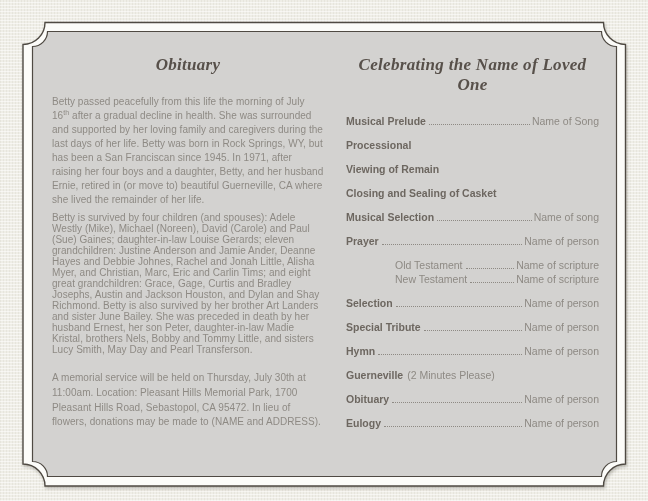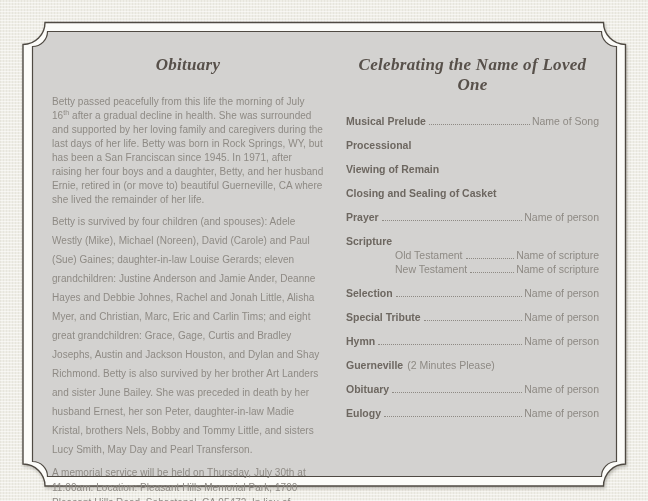--- a/index.html
+++ b/index.html
@@ -36,21 +36,21 @@
     font-size:17px;line-height:20px;
     color:var(--heading);
     text-align:center;letter-spacing:.3px;
     margin-bottom:20px;
   }
   .left-col p{
     font-size:10px;color:var(--body-text);
     letter-spacing:.05px;
   }
   .para-1{line-height:14px;margin-bottom:5px;}
-  .para-2{line-height:19px;margin-bottom:7px;}
+  .para-2{line-height:11px;margin-bottom:16px;}
   .para-3{line-height:14.8px;}
   .para-1 sup{font-size:7px;vertical-align:super;line-height:0;}
 
   .program{margin-top:15px;}
   .pitem{margin-bottom:11px;}
   .prow{display:flex;align-items:baseline;font-size:10.5px;line-height:13px;}
   .prow.sub{padding-left:49px;margin-top:1px;}
   .plabel{font-weight:bold;color:var(--label-text);white-space:nowrap;}
   .prow.sub .plabel{font-weight:normal;color:var(--body-text);}
   .psuffix{color:var(--body-text);margin-left:4px;white-space:nowrap;}
@@ -103,29 +103,33 @@
             <span class="plabel">Viewing of Remain</span>
           </div>
         </div>
         <div class="pitem">
           <div class="prow">
             <span class="plabel">Closing and Sealing of Casket</span>
           </div>
         </div>
         <div class="pitem">
           <div class="prow">
+            <span class="plabel">Musical Selection</span>
+            <span class="leader"></span>
+            <span class="pvalue">Name of song</span>
+          </div>
+        </div>
+        <div class="pitem">
+          <div class="prow">
             <span class="plabel">Prayer</span>
             <span class="leader"></span>
             <span class="pvalue">Name of person</span>
           </div>
         </div>
         <div class="pitem">
-          <div class="prow">
-            <span class="plabel">Scripture</span>
-          </div>
           <div class="prow sub">
             <span class="plabel">Old Testament</span>
             <span class="leader"></span>
             <span class="pvalue">Name of scripture</span>
           </div>
           <div class="prow sub">
             <span class="plabel">New Testament</span>
             <span class="leader"></span>
             <span class="pvalue">Name of scripture</span>
           </div>

